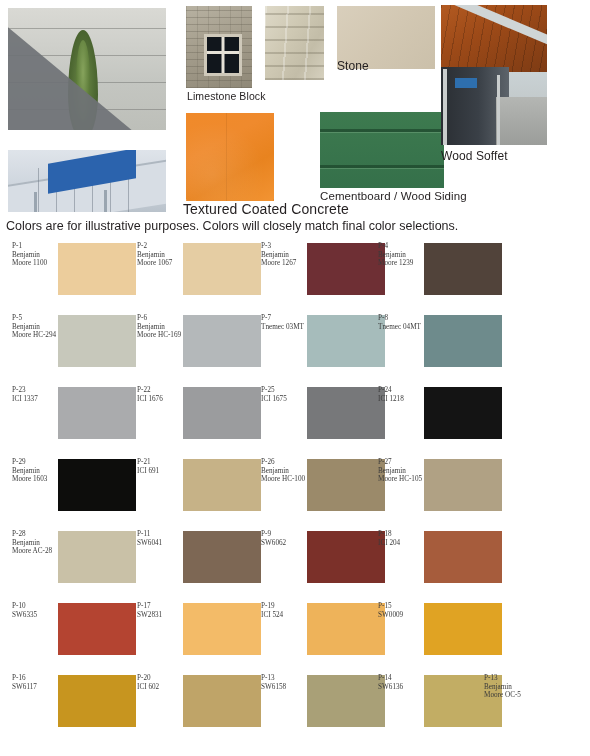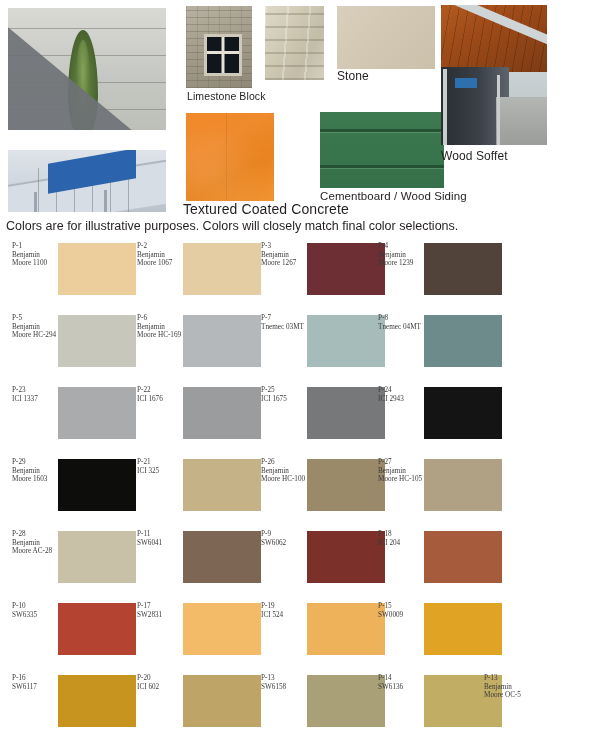--- a/index.html
+++ b/index.html
@@ -162,21 +162,21 @@
   </div>
   <div class="material-label" style="left:187px; top:90px;">Limestone Block</div>
 
   <div class="material-img" style="left:265px; top:6px; width:59px; height:74px;">
     <div class="sv-bg"></div>
   </div>
 
   <div class="material-img" style="left:337px; top:6px; width:98px; height:63px;">
     <div class="st-bg"></div>
   </div>
-  <div class="material-label" style="left:337px; top:70px; font-size:12px;">Stone</div>
+  <div class="material-label" style="left:337px; top:60px; font-size:12px;">Stone</div>
 
   <div class="material-img" style="left:186px; top:113px; width:88px; height:88px;">
     <div class="tc-bg"></div>
   </div>
   <div class="material-label" style="left:183px; top:203px; font-size:14px;">Textured Coated Concrete</div>
 
   <div class="material-img" style="left:320px; top:112px; width:124px; height:76px;">
     <div class="cb-bg"></div>
     <div class="cb-groove" style="top:17px;"></div>
     <div class="cb-groove" style="top:53px;"></div>
@@ -278,37 +278,37 @@
       <div class="swatch-cell" style="left: 261px;">
         <div class="swatch-code">
           <div>P-25</div>
           <div>ICI 1675</div>
         </div>
         <div class="swatch-chip" style="left: 46px; width: 78px; height: 52px; background: rgb(119, 120, 122);"></div>
       </div>
       <div class="swatch-cell" style="left: 378px;">
         <div class="swatch-code">
           <div>P-24</div>
-          <div>ICI 2943</div>
+          <div>ICI 1218</div>
         </div>
         <div class="swatch-chip" style="left: 46px; width: 78px; height: 52px; background: rgb(20, 20, 20);"></div>
       </div>
     </div>
     <div class="swatch-row">
       <div class="swatch-cell" style="left: 12px;">
         <div class="swatch-code">
           <div>P-29</div>
           <div>Benjamin Moore 1603</div>
         </div>
         <div class="swatch-chip" style="left: 46px; width: 78px; height: 52px; background: rgb(13, 13, 12);"></div>
       </div>
       <div class="swatch-cell" style="left: 137px;">
         <div class="swatch-code">
           <div>P-21</div>
-          <div>ICI 325</div>
+          <div>ICI 691</div>
         </div>
         <div class="swatch-chip" style="left: 46px; width: 78px; height: 52px; background: rgb(198, 178, 135);"></div>
       </div>
       <div class="swatch-cell" style="left: 261px;">
         <div class="swatch-code">
           <div>P-26</div>
           <div>Benjamin Moore HC-100</div>
         </div>
         <div class="swatch-chip" style="left: 46px; width: 78px; height: 52px; background: rgb(155, 138, 106);"></div>
       </div>

